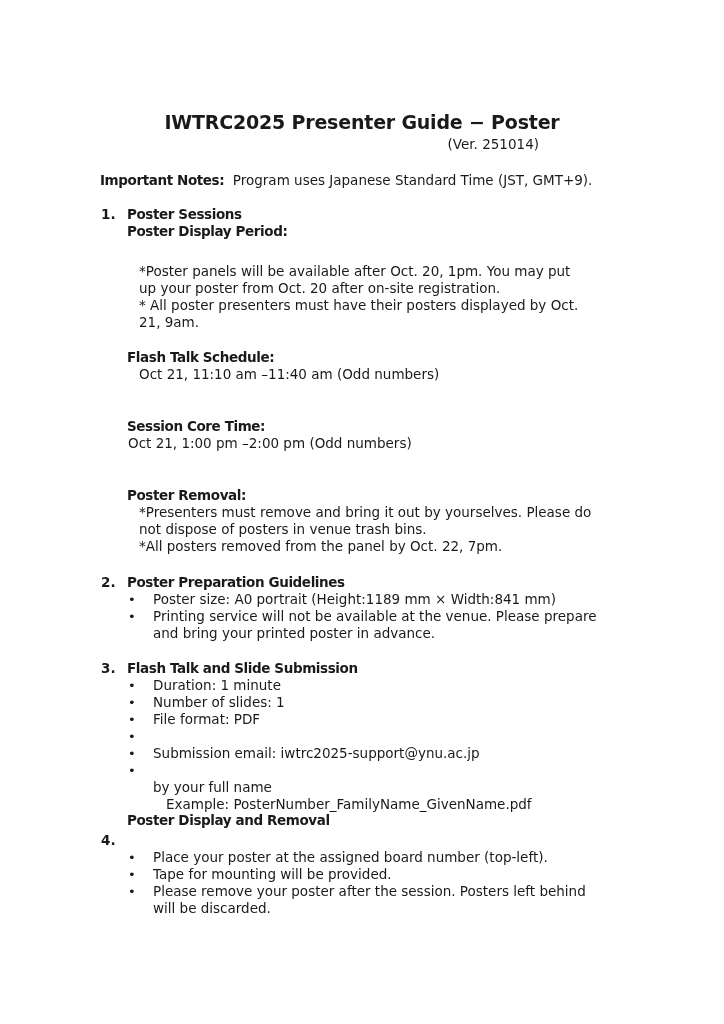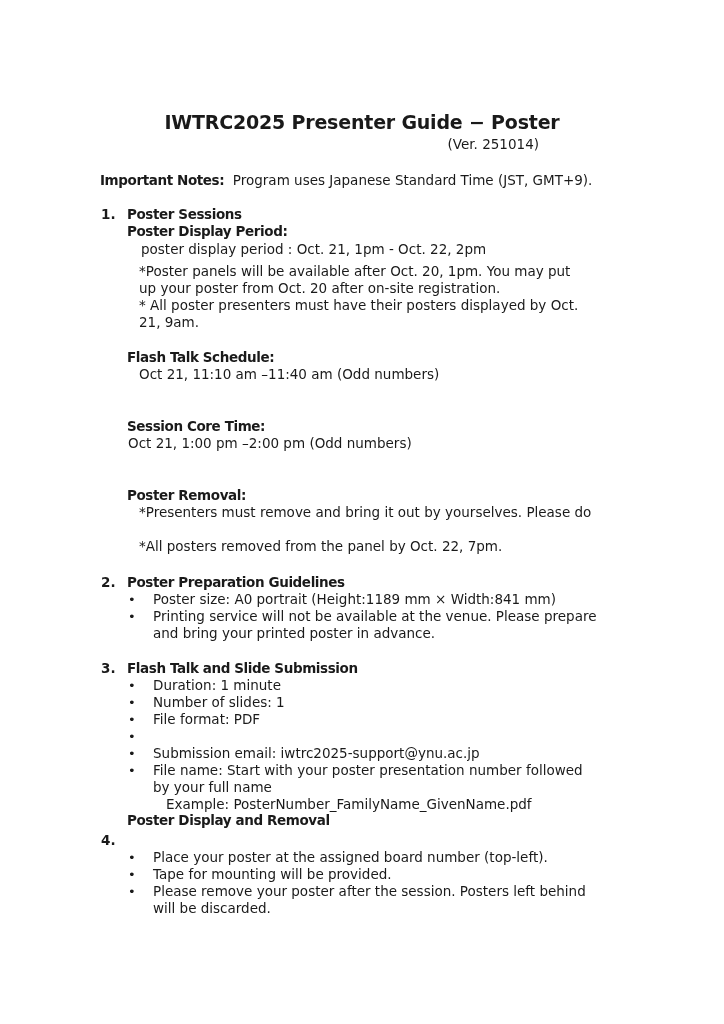--- a/index.html
+++ b/index.html
@@ -23,34 +23,34 @@
 
   <div class="abs txt" style="left:100px; top:172px;">
     <span class="bold">Important Notes:</span>&nbsp;
     <span>Program uses Japanese Standard Time (JST, GMT+9).</span>
   </div>
 
   <div class="abs txt num" style="left:101px; top:206px;">1.</div>
   <div class="abs txt bold" style="left:127px; top:206px;">Poster Sessions</div>
 
   <div class="abs txt bold" style="left:127px; top:223px;">Poster Display Period:</div>
-  <div class="abs txt" style="left:141px; top:241px;">poster display period : Oct. 21, 1pm - Oct. 22, 2pm</div>
   <div class="abs txt" style="left:139px; top:263px;">*Poster panels will be available after Oct. 20, 1pm. You may put</div>
   <div class="abs txt" style="left:139px; top:280px;">up your poster from Oct. 20 after on-site registration.</div>
   <div class="abs txt" style="left:139px; top:297px;">* All poster presenters must have their posters displayed by Oct.</div>
   <div class="abs txt" style="left:139px; top:314px;">21, 9am.</div>
 
   <div class="abs txt bold" style="left:127px; top:349px;">Flash Talk Schedule:</div>
   <div class="abs txt" style="left:139px; top:366px;">Oct 21, 11:10 am –11:40 am (Odd numbers)</div>
 
   <div class="abs txt bold" style="left:127px; top:418px;">Session Core Time:</div>
   <div class="abs txt" style="left:128px; top:435px;">Oct 21, 1:00 pm –2:00 pm (Odd numbers)</div>
 
   <div class="abs txt bold" style="left:127px; top:487px;">Poster Removal:</div>
   <div class="abs txt" style="left:139px; top:504px;">*Presenters must remove and bring it out by yourselves. Please do</div>
+  <div class="abs txt" style="left:139px; top:521px;">not dispose of posters in venue trash bins.</div>
   <div class="abs txt" style="left:139px; top:538px;">*All posters removed from the panel by Oct. 22, 7pm.</div>
 
   <div class="abs txt num" style="left:101px; top:574px;">2.</div>
   <div class="abs txt bold" style="left:127px; top:574px;">Poster Preparation Guidelines</div>
   <div class="abs txt bullet" style="left:128px; top:591px;">•</div>
   <div class="abs txt" style="left:153px; top:591px;">Poster size: A0 portrait (Height:1189 mm × Width:841 mm)</div>
   <div class="abs txt bullet" style="left:128px; top:608px;">•</div>
   <div class="abs txt" style="left:153px; top:608px;">Printing service will not be available at the venue. Please prepare</div>
   <div class="abs txt" style="left:153px; top:625px;">and bring your printed poster in advance.</div>
 
@@ -59,21 +59,20 @@
   <div class="abs txt bullet" style="left:128px; top:677px;">•</div>
   <div class="abs txt" style="left:153px; top:677px;">Duration: 1 minute</div>
   <div class="abs txt bullet" style="left:128px; top:694px;">•</div>
   <div class="abs txt" style="left:153px; top:694px;">Number of slides: 1</div>
   <div class="abs txt bullet" style="left:128px; top:711px;">•</div>
   <div class="abs txt" style="left:153px; top:711px;">File format: PDF</div>
   <div class="abs txt bullet" style="left:128px; top:728px;">•</div>
   <div class="abs txt bullet" style="left:128px; top:745px;">•</div>
   <div class="abs txt" style="left:153px; top:745px;">Submission email: iwtrc2025-support@ynu.ac.jp</div>
   <div class="abs txt bullet" style="left:128px; top:762px;">•</div>
-  <div class="abs txt" style="left:153px; top:762px;">File name: Start with your poster presentation number followed</div>
   <div class="abs txt" style="left:153px; top:779px;">by your full name</div>
   <div class="abs txt" style="left:166px; top:796px;">Example: PosterNumber_FamilyName_GivenName.pdf</div>
 
   <div class="abs txt num" style="left:101px; top:832px;">4.</div>
   <div class="abs txt bold" style="left:127px; top:812px;">Poster Display and Removal</div>
   <div class="abs txt bullet" style="left:128px; top:849px;">•</div>
   <div class="abs txt" style="left:153px; top:849px;">Place your poster at the assigned board number (top-left).</div>
   <div class="abs txt bullet" style="left:128px; top:866px;">•</div>
   <div class="abs txt" style="left:153px; top:866px;">Tape for mounting will be provided.</div>
   <div class="abs txt bullet" style="left:128px; top:883px;">•</div>

